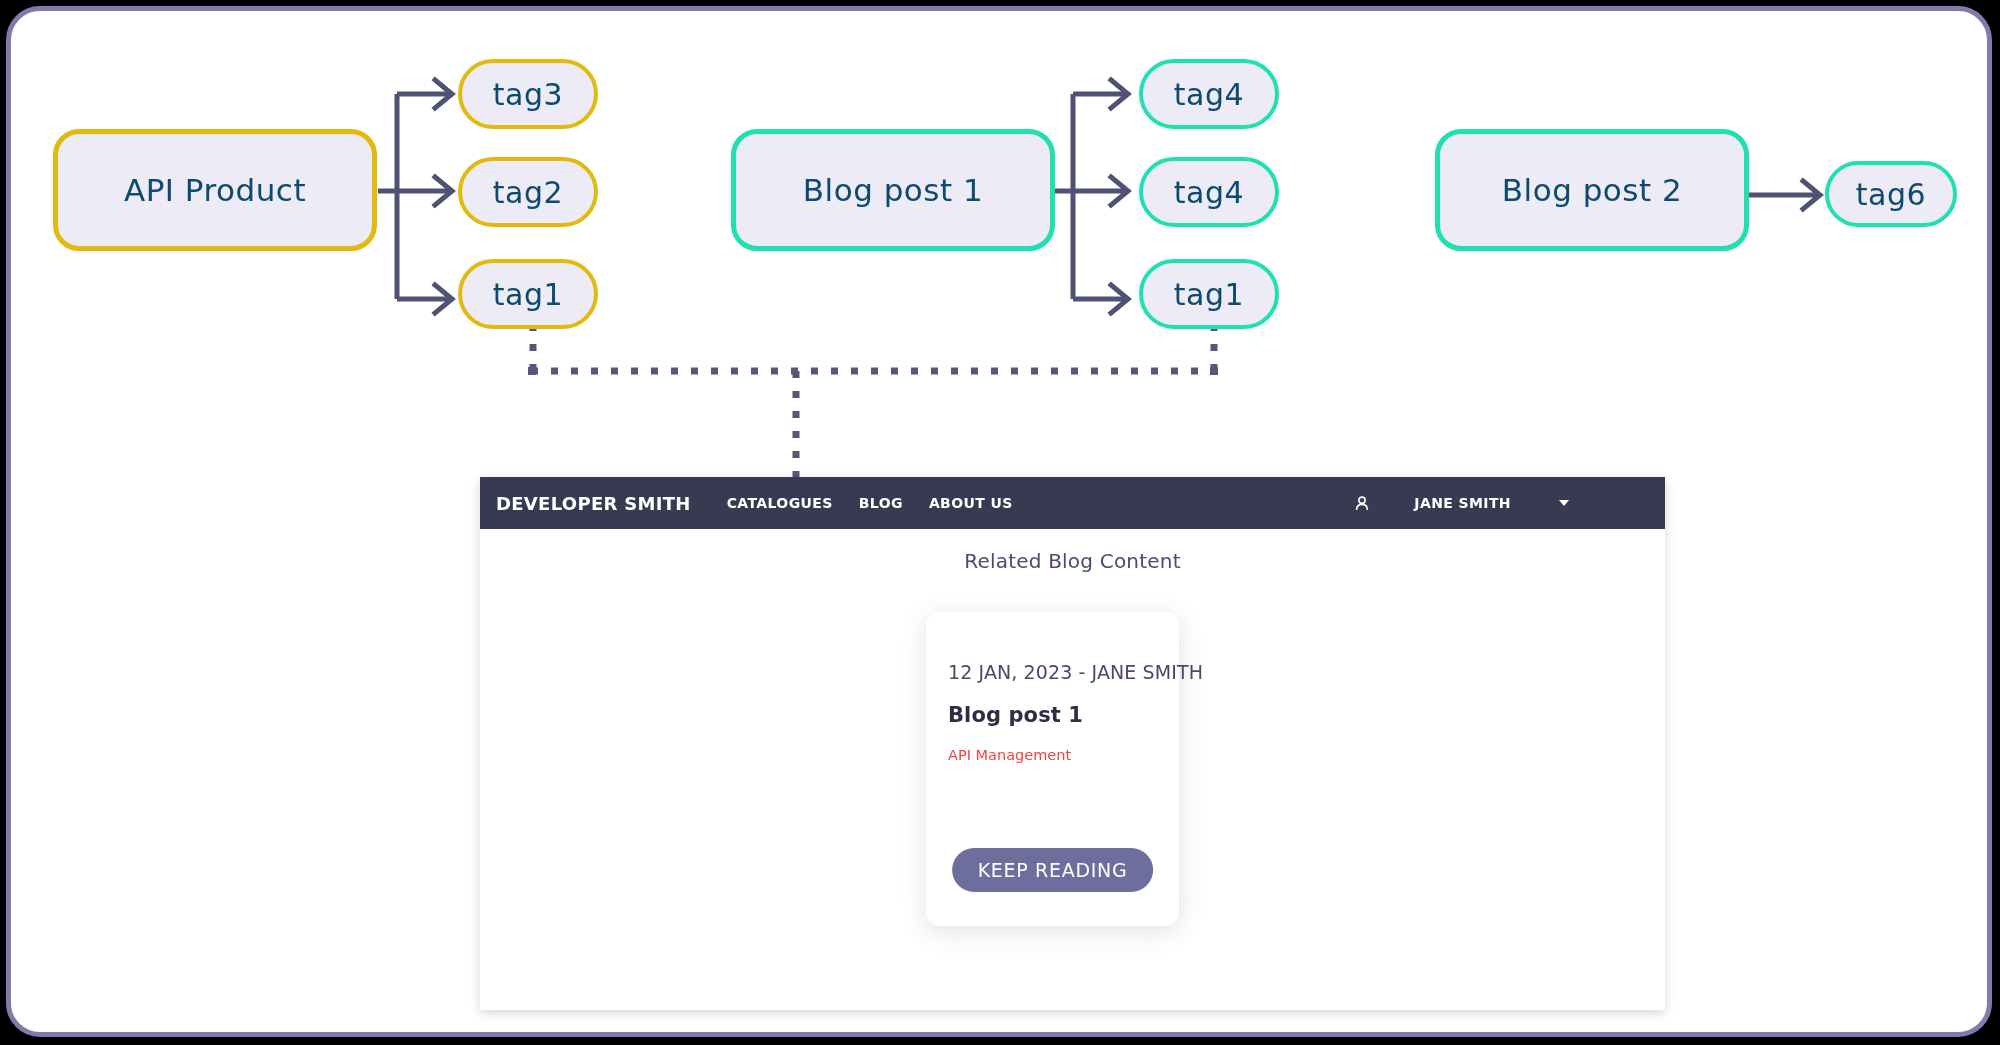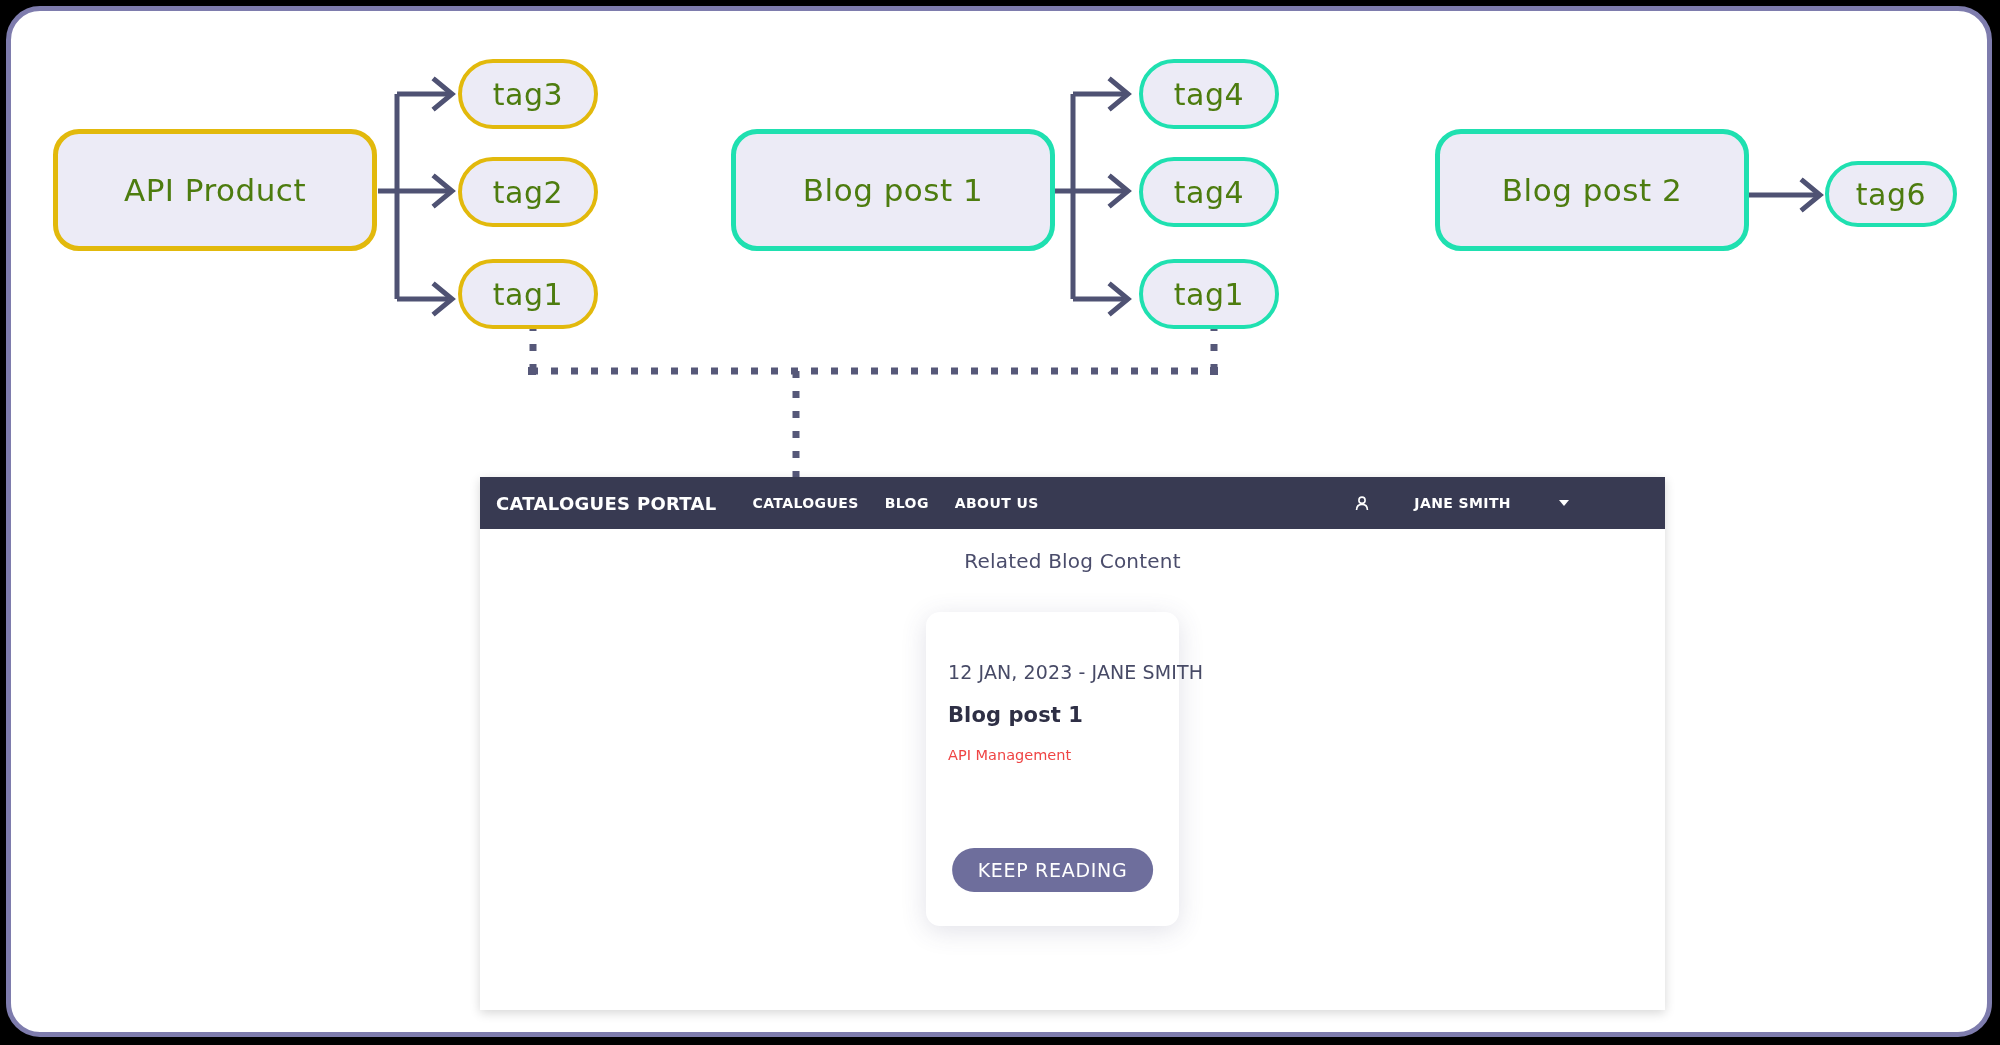--- a/index.html
+++ b/index.html
@@ -39,21 +39,21 @@
   }
 
   .node {
     position: absolute;
     background: #ecebf6;
     border-radius: 999px;
     box-sizing: border-box;
     display: flex;
     align-items: center;
     justify-content: center;
-    color: #4d7c0f;
+    color: #0c4a6e;
     font-family: "DejaVu Sans", sans-serif;
     letter-spacing: 0.5px;
   }
   .node.big {
     border-width: 5px;
     border-style: solid;
     border-radius: 26px;
     font-size: 31px;
   }
   .node.tag {
@@ -269,21 +269,21 @@
   <div class="node big brd-teal" style="left:1404px; top:118px; width:314px; height:122px;margin-left:20px;">
     <span>Blog post 2</span>
   </div>
   <div class="node tag brd-teal" style="left:1814px; top:150px; width:132px; height:66px;">
     <span>tag6</span>
   </div>
 
   <div id="portal">
 
     <div id="navbar">
-      <div id="brand">CATALOGUES PORTAL</div>
+      <div id="brand">DEVELOPER SMITH</div>
       <div class="navlink">CATALOGUES</div>
       <div class="navlink">BLOG</div>
       <div class="navlink">ABOUT US</div>
 
       <div id="user-menu">
         <span id="user-icon">
           <svg width="14" height="15" viewBox="0 0 14 15" fill="none" stroke="#ffffff" stroke-width="1.6">
             <circle cx="7" cy="4.2" r="3.1"></circle>
             <path d="M1.6 14 C1.6 10.3 4.0 8.4 7 8.4 C10 8.4 12.4 10.3 12.4 14"></path>
           </svg>

